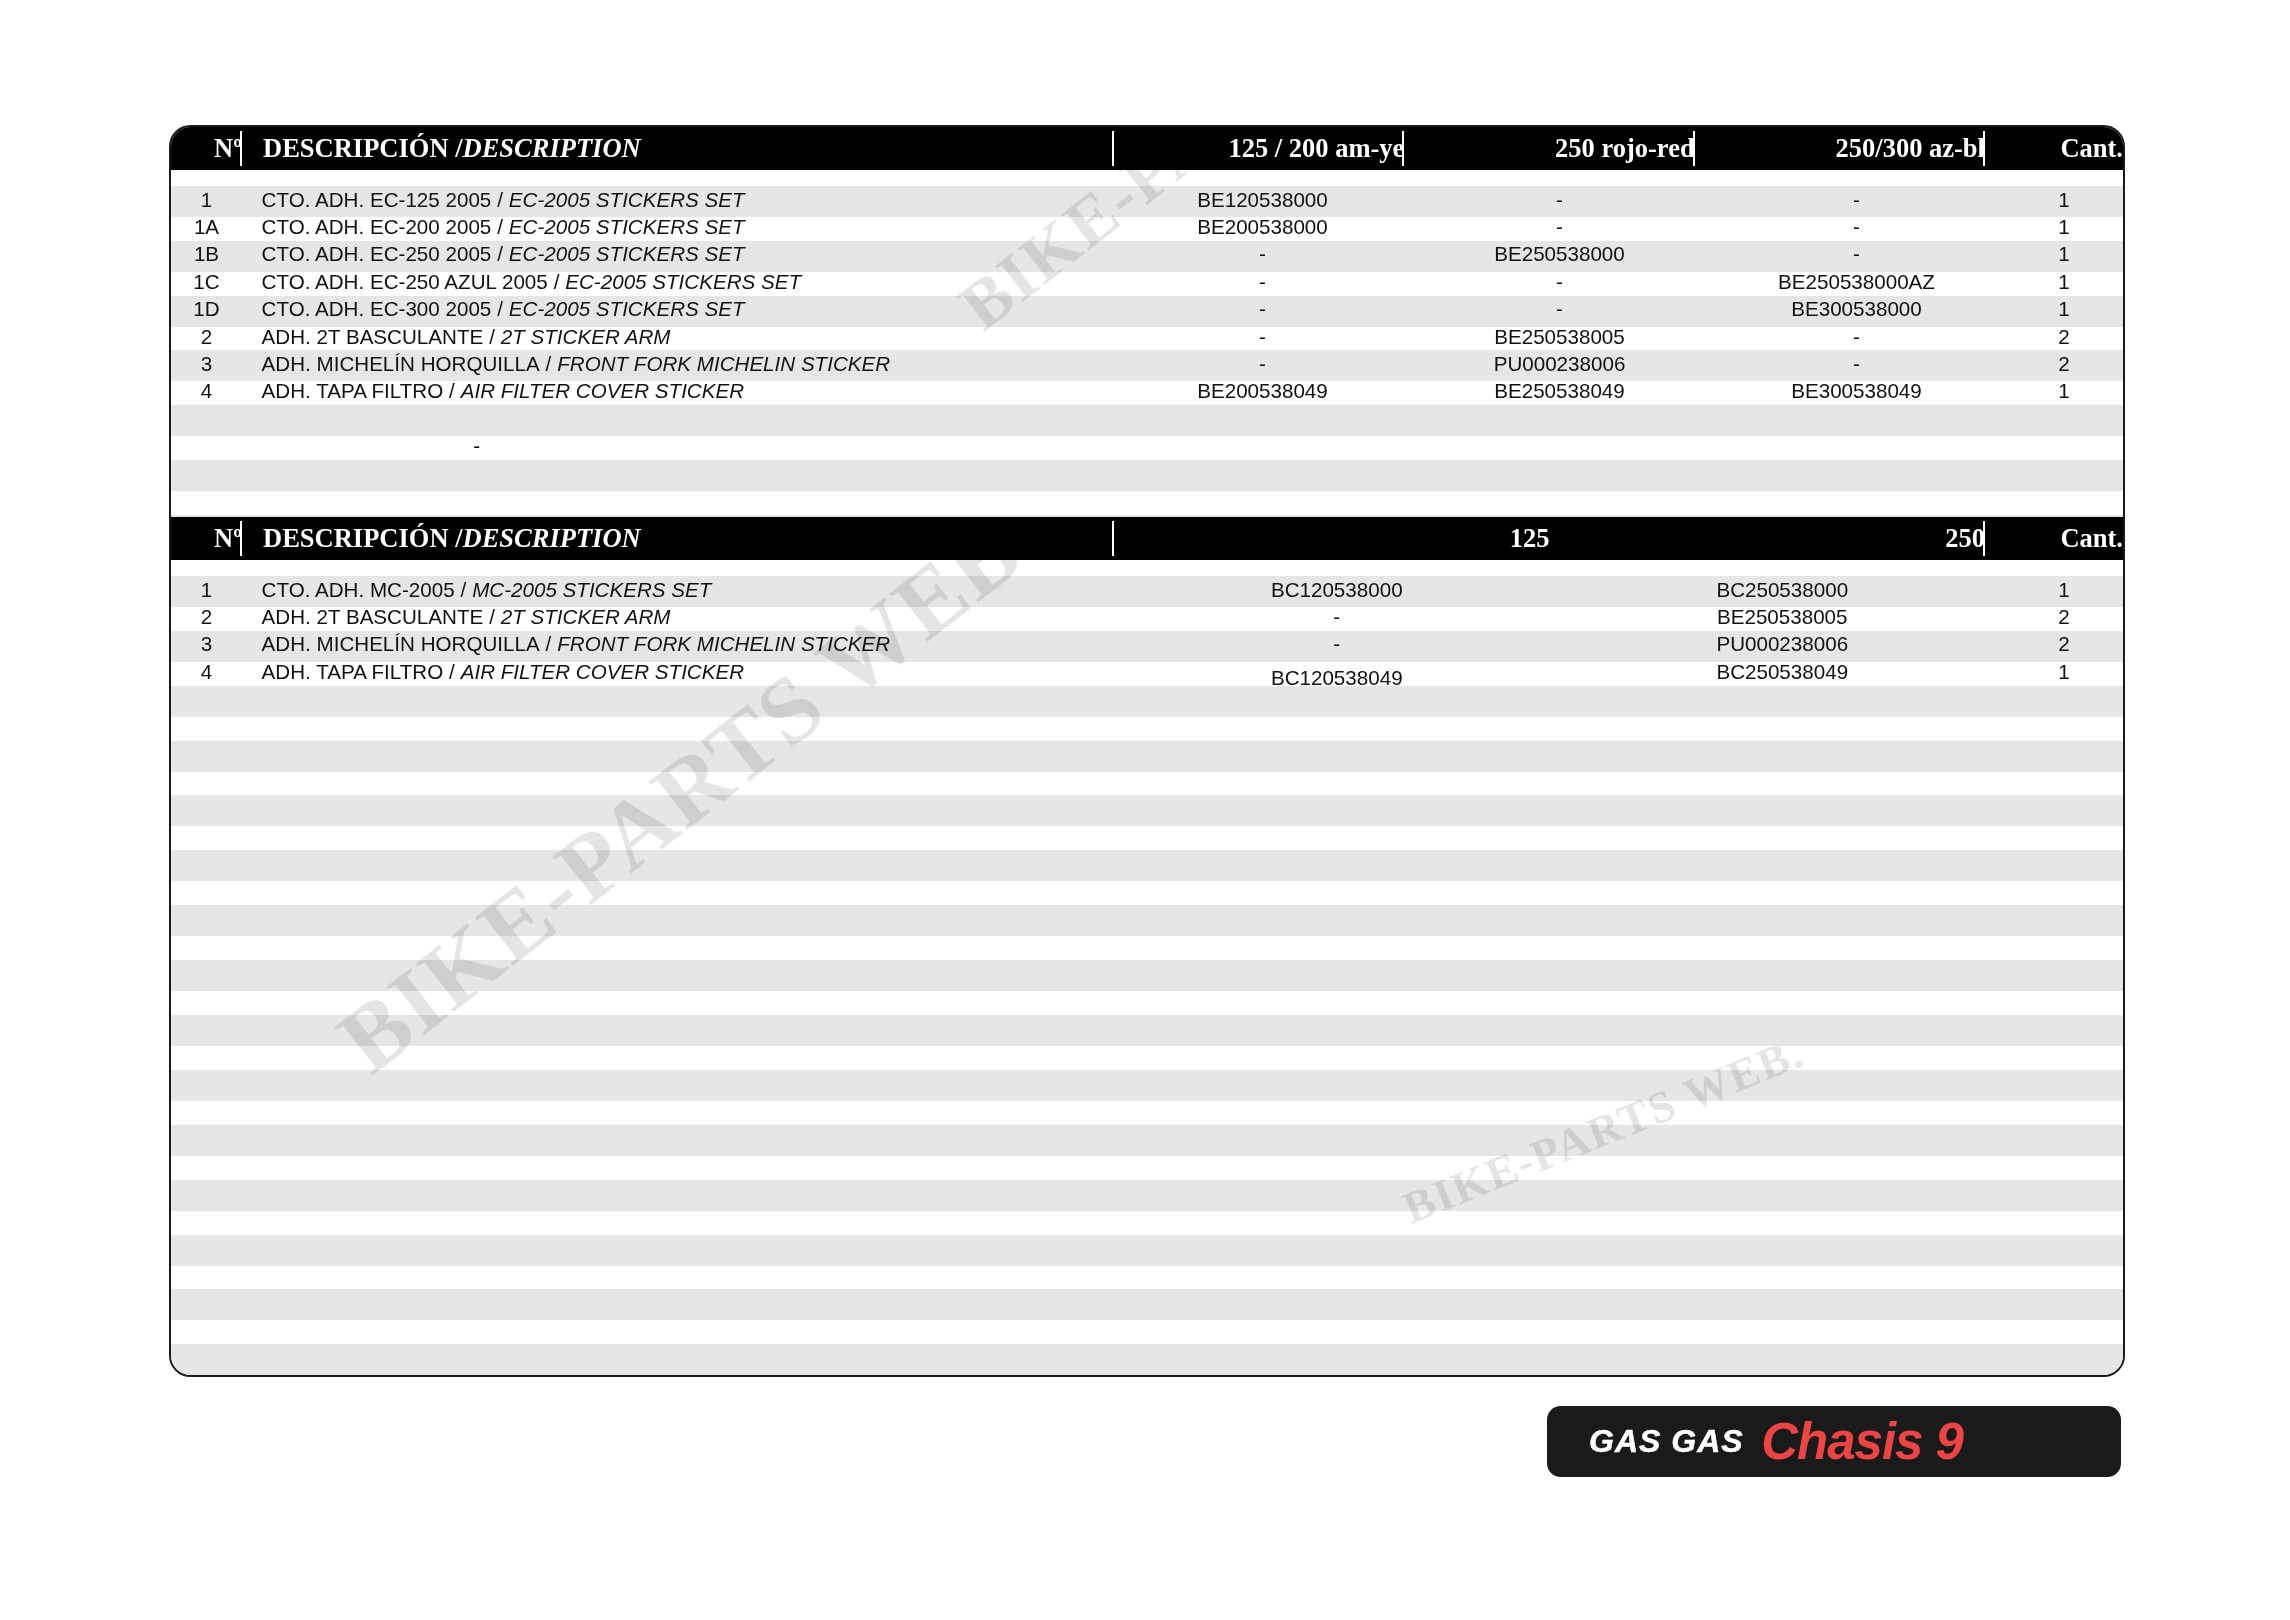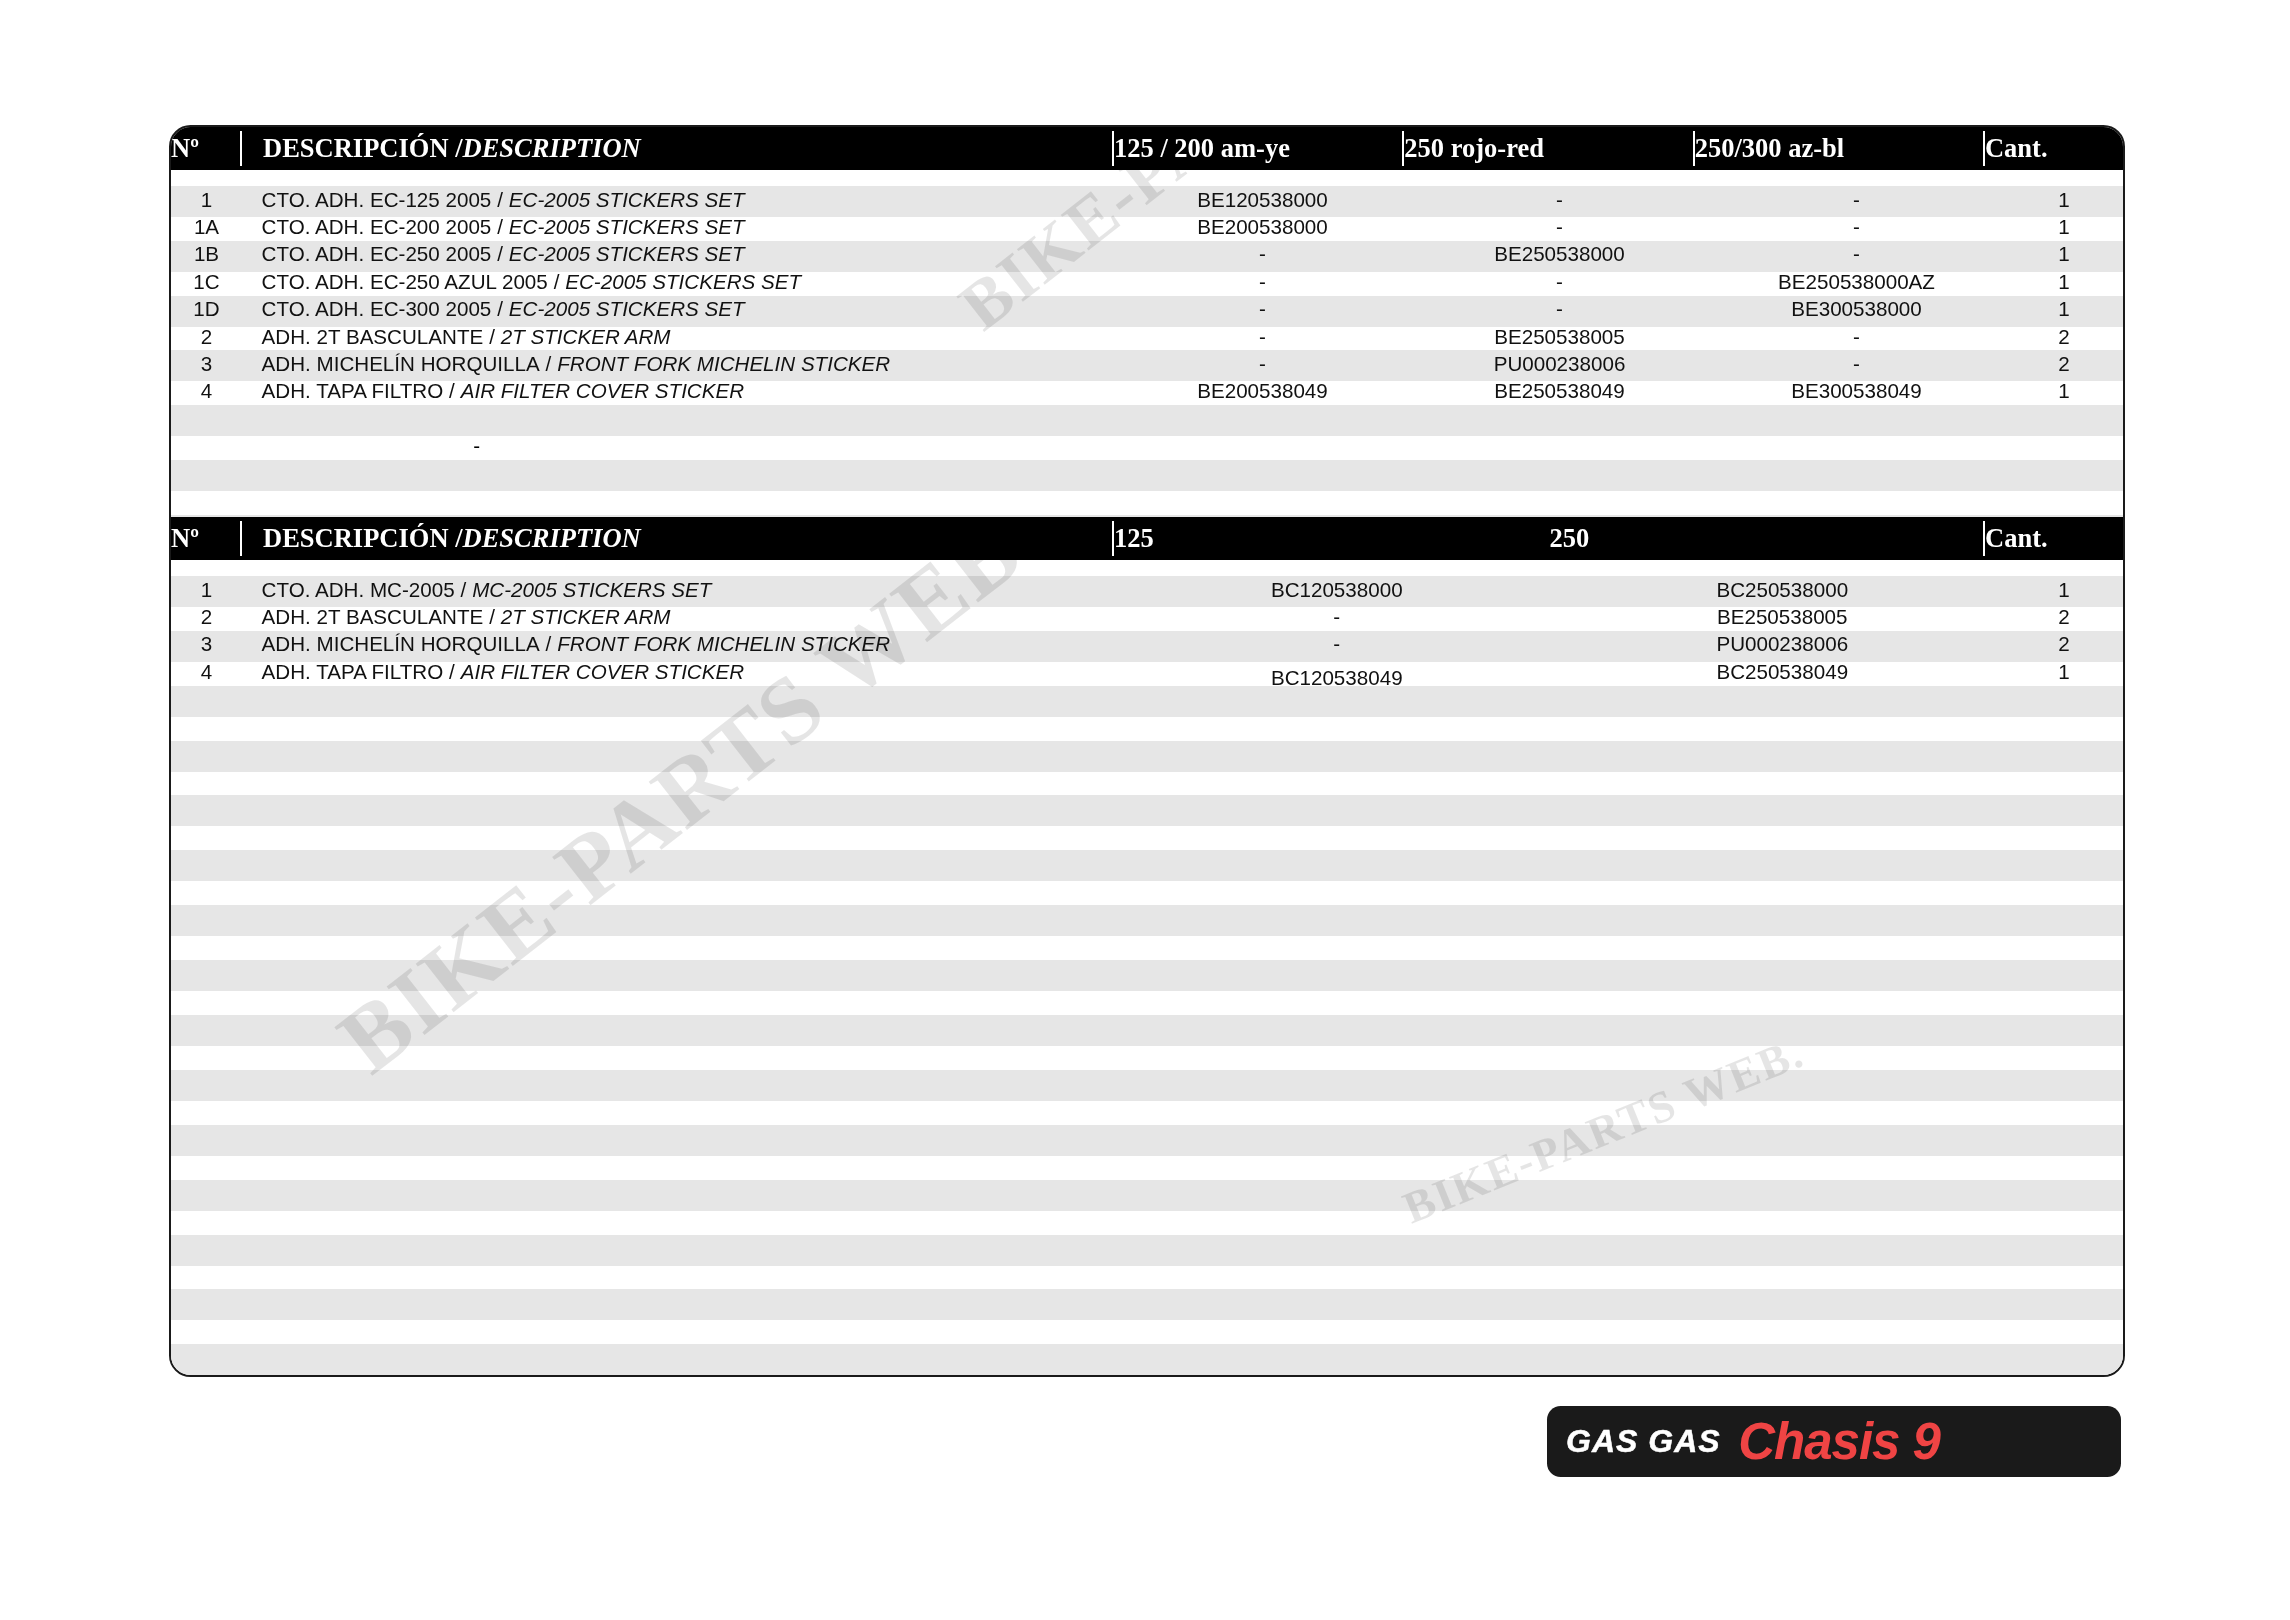--- a/index.html
+++ b/index.html
@@ -108,21 +108,21 @@
     color: #ffffff;
     display: flex;
     align-items: center;
   }
   .hdr .cell {
     font-family: "Liberation Serif", serif;
     font-size: 26.5px;
     font-weight: bold;
     display: flex;
     align-items: center;
-    justify-content: flex-start;
+    justify-content: flex-end;
     height: 100%;
     box-sizing: border-box;
     position: relative;
   }
   .hdr .sep {
     position: absolute;
     right: 0;
     top: 3.9px;
     bottom: 3.9px;
     width: 2px;
@@ -195,21 +195,21 @@
     top: 1406px;
     width: 574px;
     height: 71px;
     background: #1a1a1a;
     border-radius: 13.7px;
     display: flex;
     align-items: center;
     z-index: 3;
   }
   .badge .gasgas {
-    margin-left: 19px;
+    margin-left: 42px;
     font-family: "Liberation Sans", sans-serif;
     font-style: italic;
     font-weight: bold;
     font-size: 32px;
     letter-spacing: 1px;
     color: #ffffff;
     -webkit-text-stroke: 0.5px #ffffff;
   }
   .badge .chasis {
     margin-left: 17.6px;

